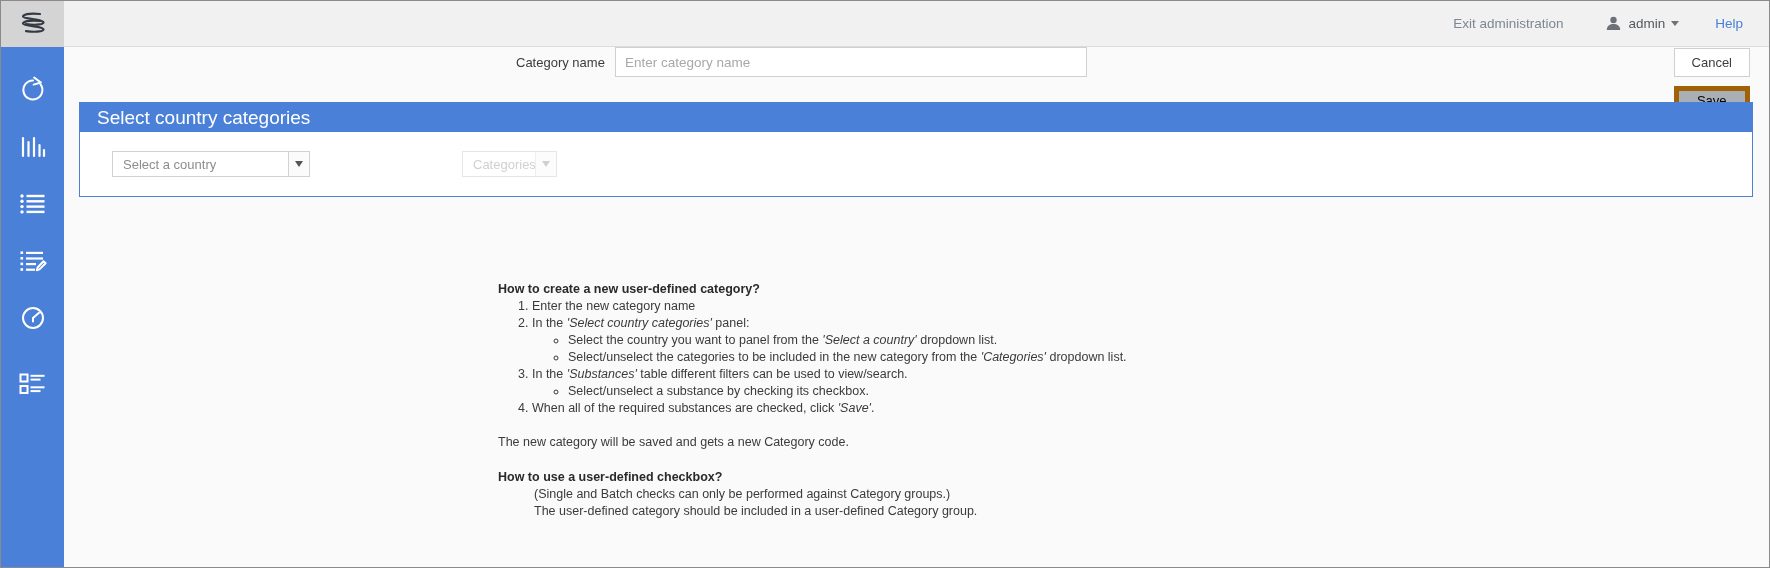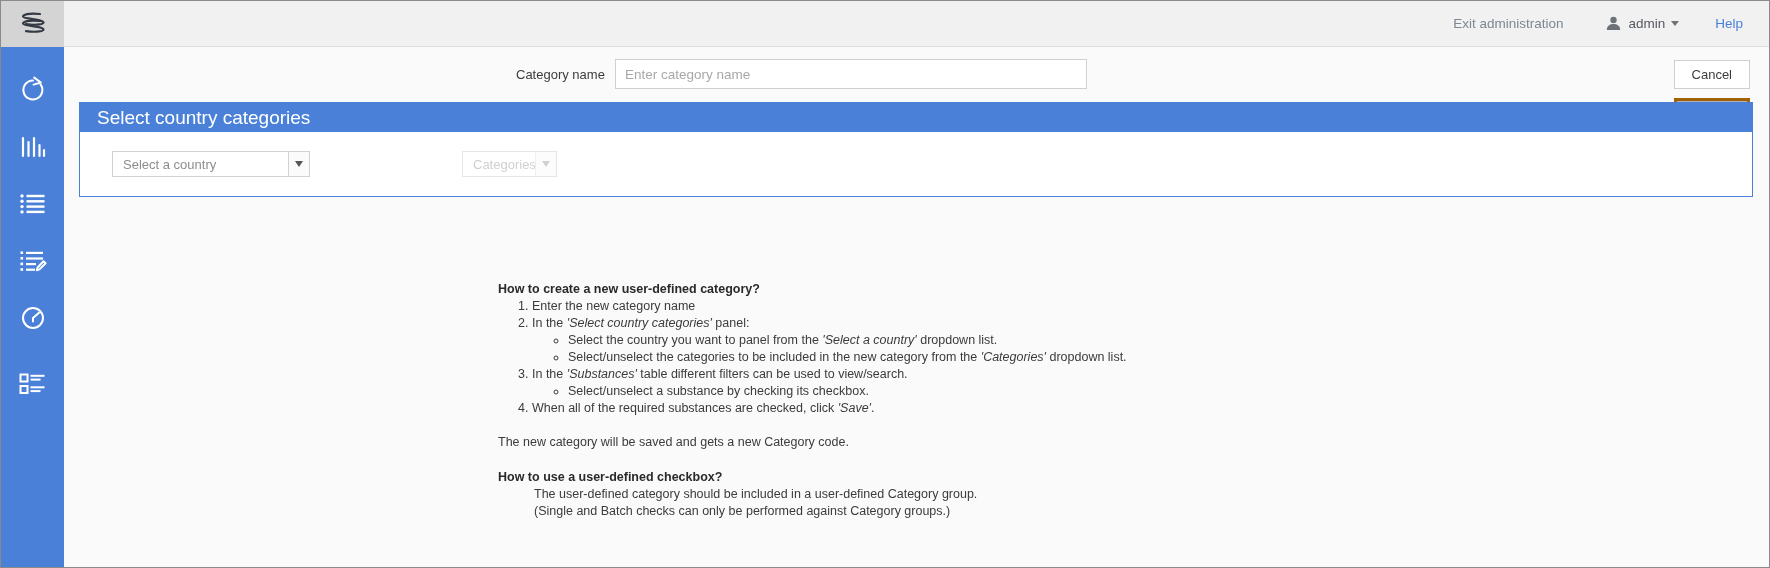--- a/index.html
+++ b/index.html
@@ -63,21 +63,21 @@
     border-left: 4.5px solid transparent;
     border-right: 4.5px solid transparent;
     border-top: 5px solid #6d7278;
   }
   .hdr-help {
     font-size: 13.5px; color: #4a80d8; margin-left: 36px; cursor: pointer;
   }
 
   
   .toolbar {
-    position: absolute; left: 63px; top: 47px;
+    position: absolute; left: 63px; top: 35px;
     width: 1705px; height: 56px;
     display: flex; align-items: center; padding-left: 16px;
   }
   .cat-name-wrap {
     position: absolute; left: 452px; top: 11px;
     display: flex; align-items: center; gap: 10px;
   }
   .cat-name-label { font-size: 13px; color: #3c3c3c; }
   .cat-name-input {
     width: 472px; height: 30px;
@@ -99,22 +99,22 @@
     font-size: 13px;
     font-family: "Liberation Sans", sans-serif;
     border: 1px solid #cfcfcf;
     background: #ffffff;
     color: #3d3d3d;
     cursor: pointer;
     padding: 0 17px;
   }
   .btn-disabled {
     background: #a9afb5;
-    border: 3px solid #a16207;
-    color: #0c4a6e;
+    border: 5px solid #a16207;
+    color: #000000;
     cursor: default;
   }
 
   
   .panel {
     position: absolute; left: 78px; top: 101px;
     width: 1674px;
     border: 1px solid #4a80d8;
     background: #ffffff;
   }
@@ -334,17 +334,17 @@
       <li>
         <span>In the </span><em>'Substances'</em><span> table different filters can be used to view/search.</span>
         <ul class="ins-ul">
           <li><span>Select/unselect a substance by checking its checkbox.</span></li>
         </ul>
       </li>
       <li><span>When all of the required substances are checked, click </span><em>'Save'</em><span>.</span></li>
     </ol>
     <div class="ins-p">The new category will be saved and gets a new Category code.</div>
     <div class="ins-h2">How to use a user-defined checkbox?</div>
+    <div class="ins-indent">(Single and Batch checks can only be performed against Category groups.)</div>
     <div class="ins-indent">The user-defined category should be included in a user-defined Category group.</div>
-    <div class="ins-indent">(Single and Batch checks can only be performed against Category groups.)</div>
   </div>
 
 </div>
 
 </body></html>

